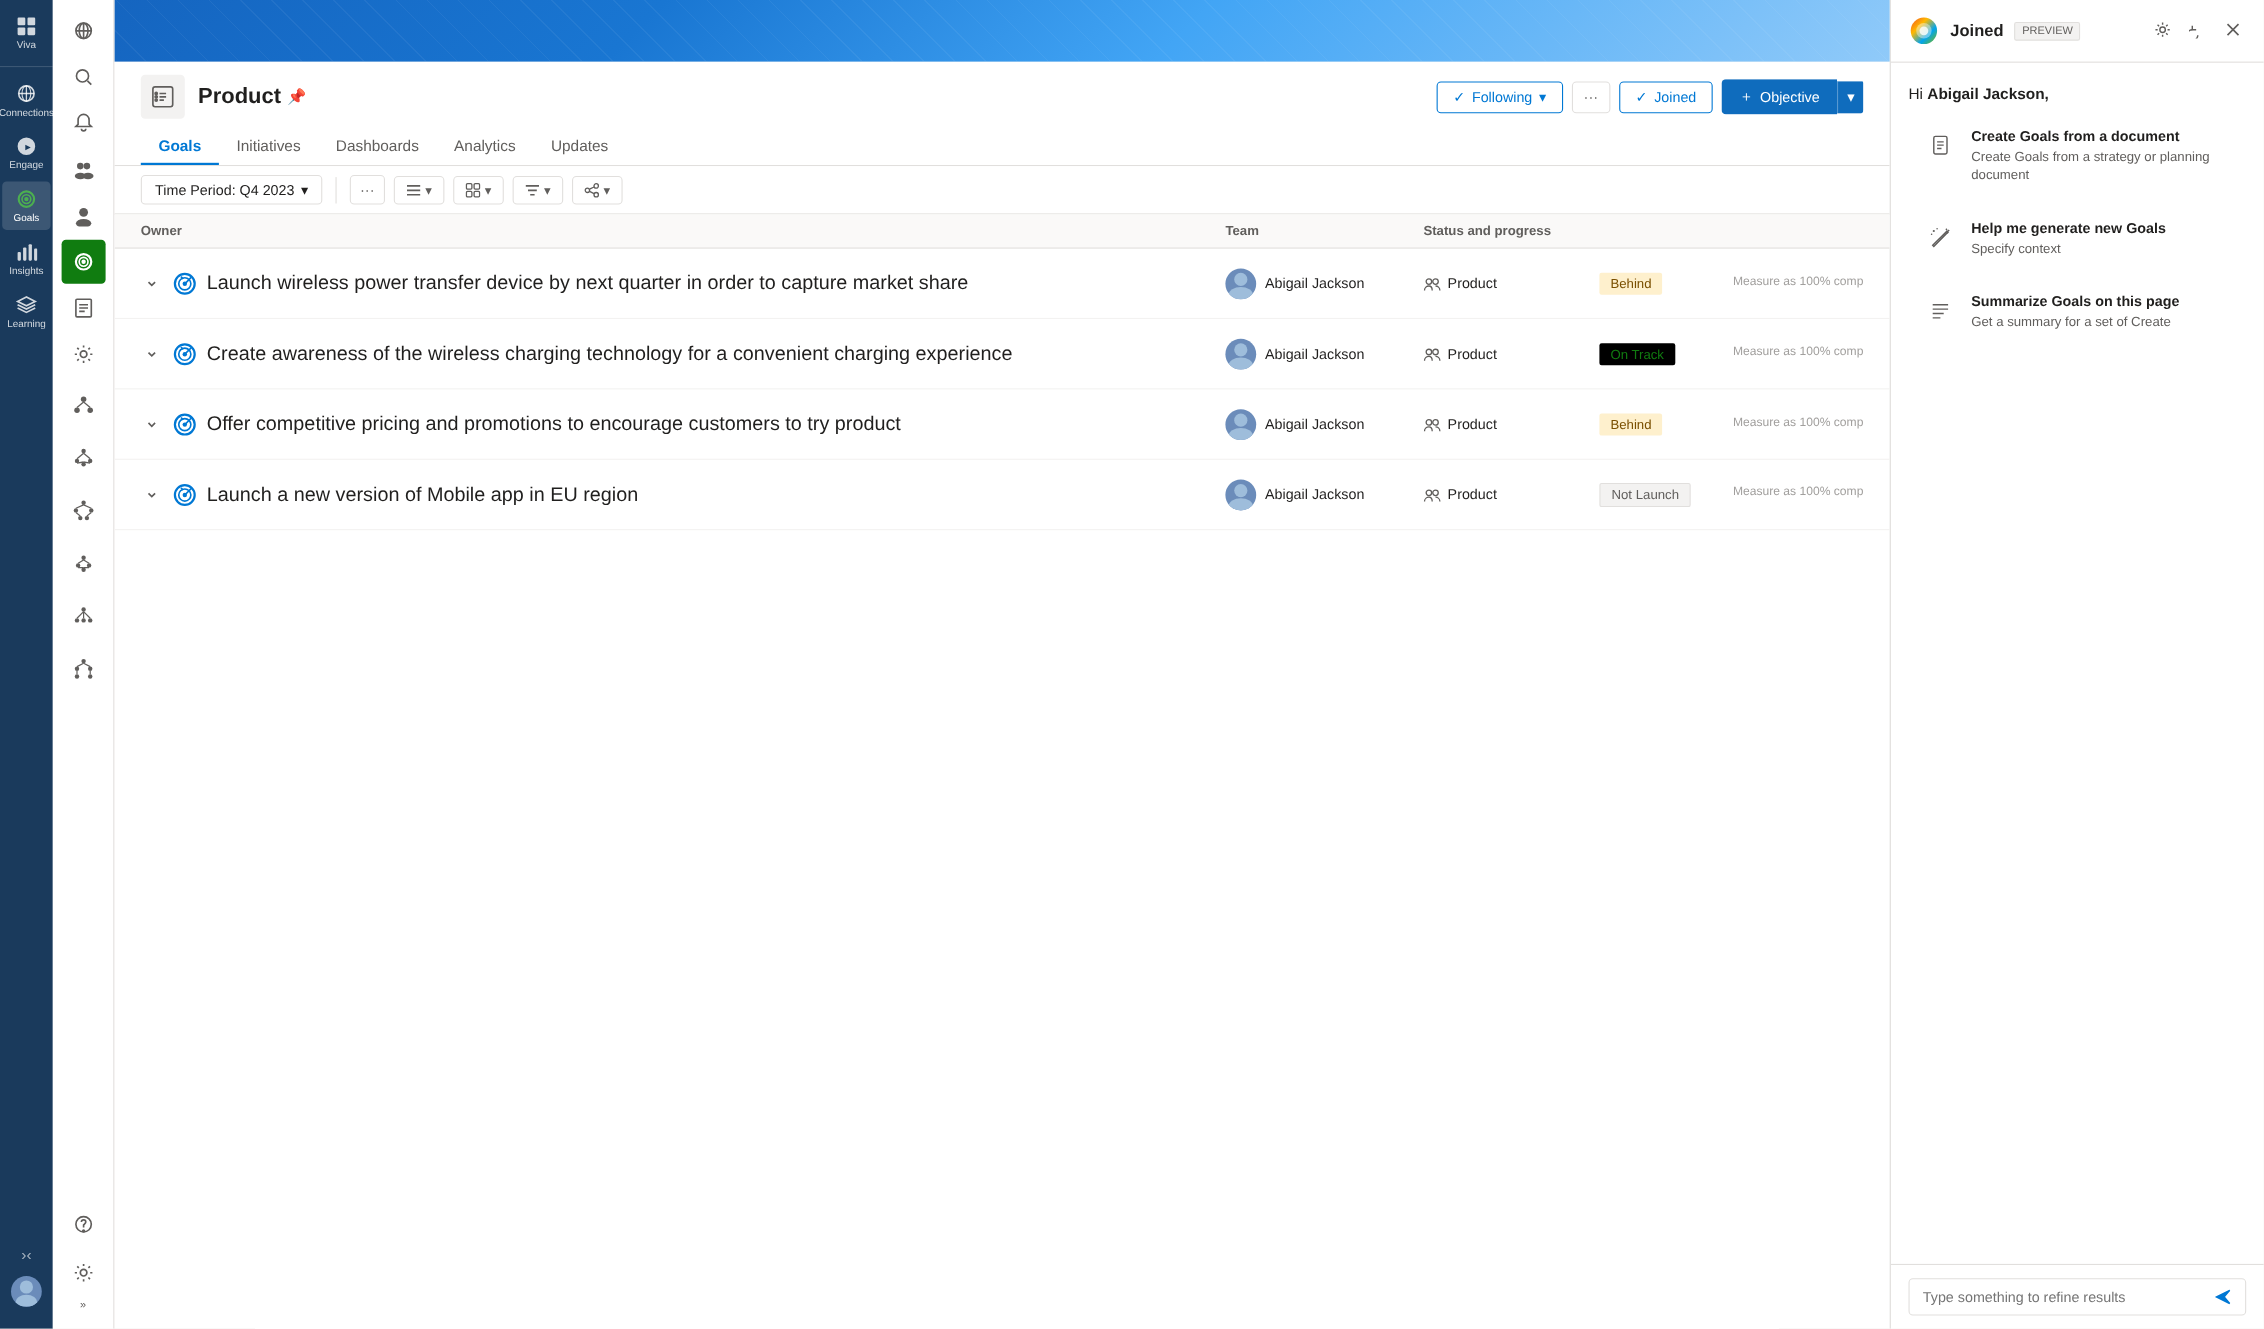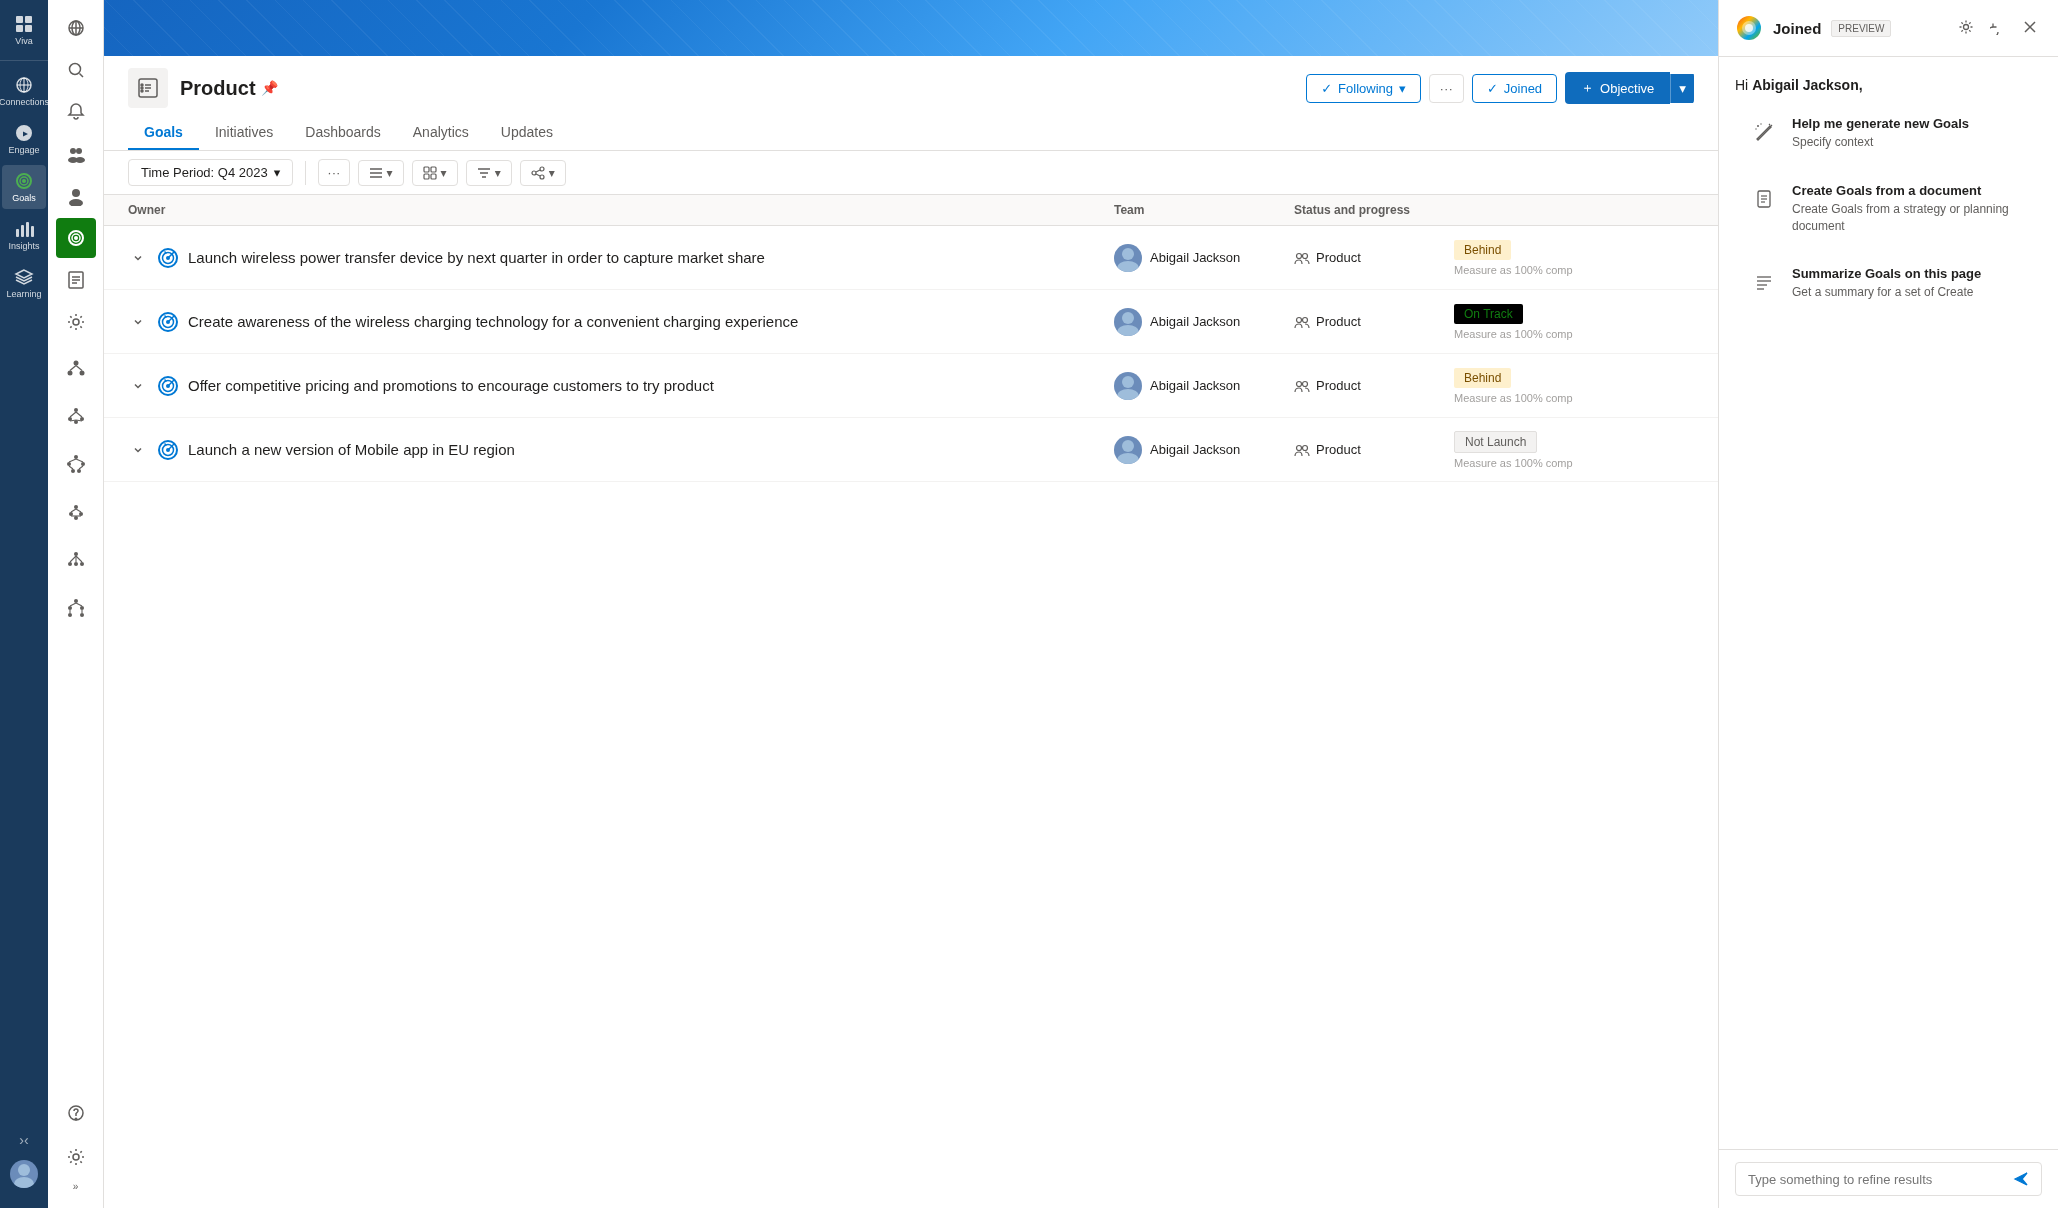--- a/index.html
+++ b/index.html
@@ -310,21 +310,21 @@
       cursor: pointer;
       color: #605e5c;
       flex-shrink: 0;
     }
     .goal-icon {
       width: 24px;
       height: 24px;
       flex-shrink: 0;
     }
     .goal-title {
-      font-size: 15px;
+      font-size: 18px;
       color: #201f1e;
       line-height: 1.4;
     }
     .owner-cell {
       display: flex;
       align-items: center;
       gap: 8px;
       font-size: 13px;
       color: #201f1e;
     }
@@ -344,22 +344,22 @@
     }
     .team-cell {
       display: flex;
       align-items: center;
       gap: 6px;
       font-size: 13px;
       color: #201f1e;
     }
     .status-cell {
       display: flex;
-      flex-direction: column;
       gap: 2px;
+      justify-content: space-between;
     }
     .status-badge {
       display: inline-flex;
       align-items: center;
       padding: 3px 10px;
       border-radius: 2px;
       font-size: 12px;
       font-weight: 500;
       width: fit-content;
     }
@@ -1014,45 +1014,45 @@
       </button>
     </div>
   </div>
   <div class="copilot-body">
     <p class="copilot-greeting">Hi <span style="font-weight:600;">Abigail Jackson,</span></p>
     <div class="copilot-suggestions">
 
       <div class="suggestion-item">
         <div class="suggestion-icon">
           <svg width="20" height="20" viewBox="0 0 20 20" fill="none">
+              <rect x="4" y="2" width="12" height="16" rx="1.5" stroke="#605e5c" stroke-width="1.3"></rect>
+              <line x1="7" y1="7" x2="13" y2="7" stroke="#605e5c" stroke-width="1.2"></line>
+              <line x1="7" y1="10" x2="13" y2="10" stroke="#605e5c" stroke-width="1.2"></line>
+              <line x1="7" y1="13" x2="11" y2="13" stroke="#605e5c" stroke-width="1.2"></line>
+            </svg>
+        </div>
+        <div class="suggestion-text-area">
+          <div class="suggestion-title">Create Goals from a document</div>
+          <div class="suggestion-desc">Create Goals from a strategy or planning document</div>
+        </div>
+      </div>
+
+      <div class="suggestion-item">
+        <div class="suggestion-icon">
+          <svg width="20" height="20" viewBox="0 0 20 20" fill="none">
               <path d="M3 17L14 6l2-2 1 1-2 2L4 18l-1-1z" stroke="#605e5c" stroke-width="1.3"></path>
               <path d="M15 2l1 1M17 4l1-1M16 5l1 1" stroke="#605e5c" stroke-width="1.3"></path>
               <circle cx="4" cy="4" r="1" fill="#605e5c"></circle>
               <circle cx="7" cy="2" r="0.7" fill="#605e5c"></circle>
               <circle cx="2" cy="7" r="0.7" fill="#605e5c"></circle>
             </svg>
         </div>
         <div class="suggestion-text-area">
           <div class="suggestion-title">Help me generate new Goals</div>
           <div class="suggestion-desc">Specify context</div>
-        </div>
-      </div>
-
-      <div class="suggestion-item">
-        <div class="suggestion-icon">
-          <svg width="20" height="20" viewBox="0 0 20 20" fill="none">
-              <rect x="4" y="2" width="12" height="16" rx="1.5" stroke="#605e5c" stroke-width="1.3"></rect>
-              <line x1="7" y1="7" x2="13" y2="7" stroke="#605e5c" stroke-width="1.2"></line>
-              <line x1="7" y1="10" x2="13" y2="10" stroke="#605e5c" stroke-width="1.2"></line>
-              <line x1="7" y1="13" x2="11" y2="13" stroke="#605e5c" stroke-width="1.2"></line>
-            </svg>
-        </div>
-        <div class="suggestion-text-area">
-          <div class="suggestion-title">Create Goals from a document</div>
-          <div class="suggestion-desc">Create Goals from a strategy or planning document</div>
         </div>
       </div>
 
       <div class="suggestion-item">
         <div class="suggestion-icon">
           <svg width="20" height="20" viewBox="0 0 20 20" fill="none">
               <line x1="3" y1="5" x2="17" y2="5" stroke="#605e5c" stroke-width="1.3"></line>
               <line x1="3" y1="9" x2="17" y2="9" stroke="#605e5c" stroke-width="1.3"></line>
               <line x1="3" y1="13" x2="13" y2="13" stroke="#605e5c" stroke-width="1.3"></line>
               <line x1="3" y1="17" x2="10" y2="17" stroke="#605e5c" stroke-width="1.3"></line>

